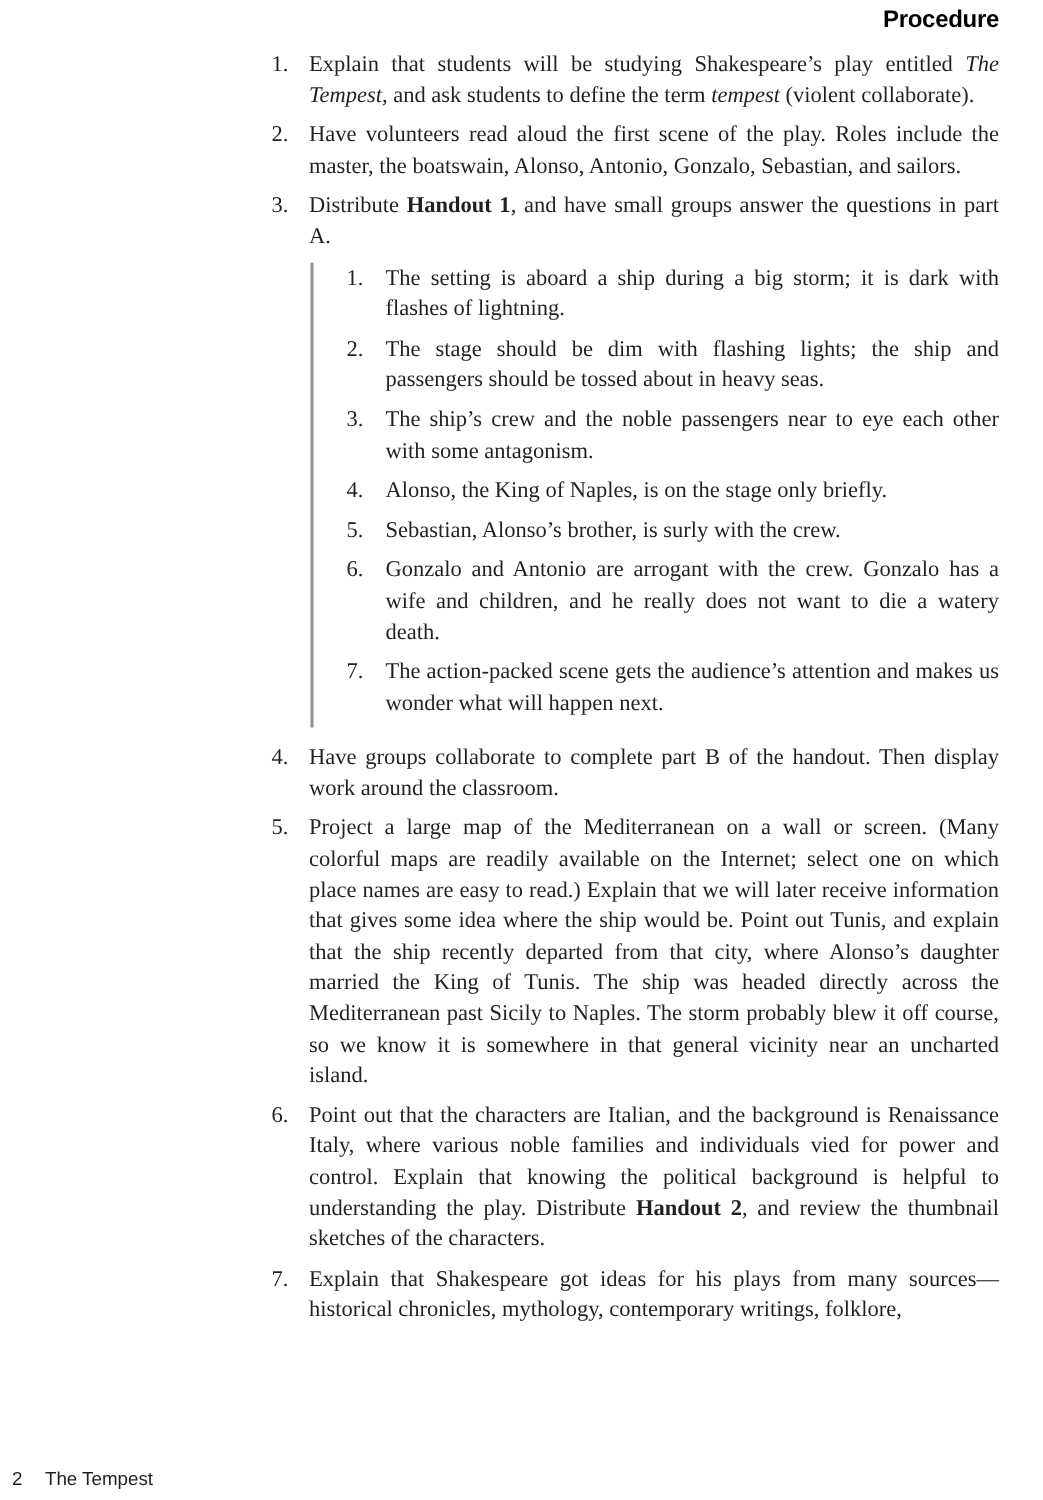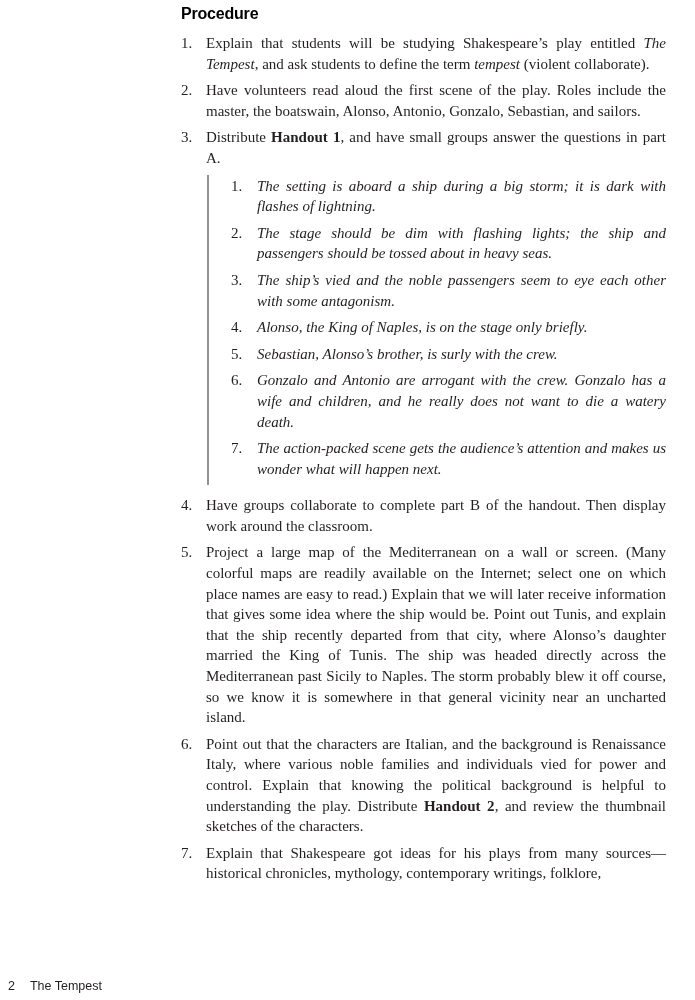--- a/index.html
+++ b/index.html
@@ -25,20 +25,21 @@
     line-height: 20.6px;
   }
   .proc-heading {
     font-family: "Liberation Sans", sans-serif;
     font-weight: bold;
     font-size: 16px;
     line-height: 19px;
     color: #000000;
     margin: 0 0 10px 0;
     letter-spacing: -0.2px;
+    text-align: right;
   }
   .step {
     display: flex;
     margin-bottom: 6px;
   }
   .step .num {
     width: 25px;
     flex-shrink: 0;
   }
   .step .text {
@@ -75,21 +76,20 @@
     display: flex;
     margin-bottom: 6px;
   }
   .response .num {
     width: 26px;
     flex-shrink: 0;
   }
   .response .text {
     flex: 1;
     text-align: justify;
-    font-style: italic;
   }
   .footer {
     position: absolute;
     left: 8px;
     bottom: 7px;
     font-family: "Liberation Sans", sans-serif;
     font-size: 12.5px;
     color: #231f20;
     display: flex;
     gap: 15px;
@@ -124,21 +124,21 @@
         <div class="response">
           <span class="num">1.</span>
           <div class="text">The setting is aboard a ship during a big storm; it is dark with flashes of lightning.</div>
         </div>
         <div class="response">
           <span class="num">2.</span>
           <div class="text">The stage should be dim with flashing lights; the ship and passengers should be tossed about in heavy seas.</div>
         </div>
         <div class="response">
           <span class="num">3.</span>
-          <div class="text">The ship’s vied and the noble passengers seem to eye each other with some antagonism.</div>
+          <div class="text">The ship’s crew and the noble passengers near to eye each other with some antagonism.</div>
         </div>
         <div class="response">
           <span class="num">4.</span>
           <div class="text">Alonso, the King of Naples, is on the stage only briefly.</div>
         </div>
         <div class="response">
           <span class="num">5.</span>
           <div class="text">Sebastian, Alonso’s brother, is surly with the crew.</div>
         </div>
         <div class="response">

